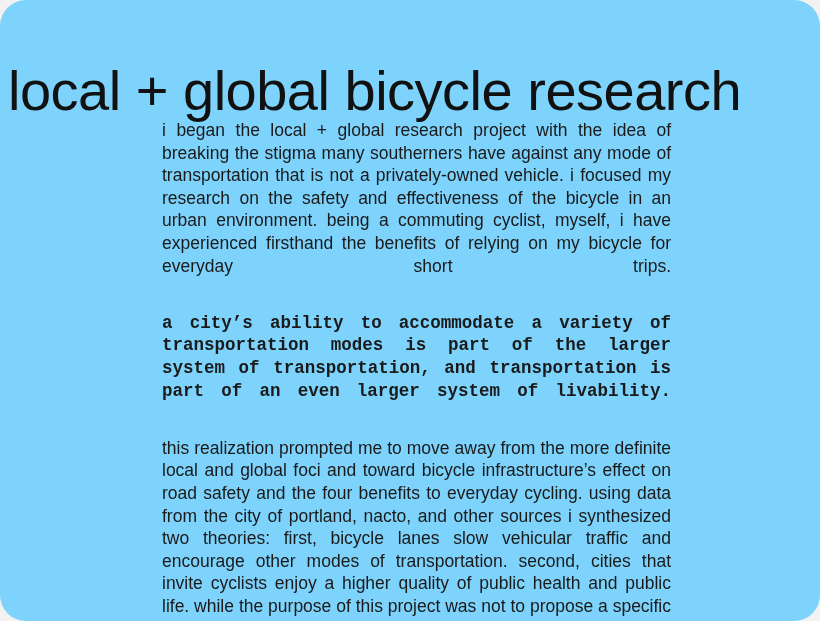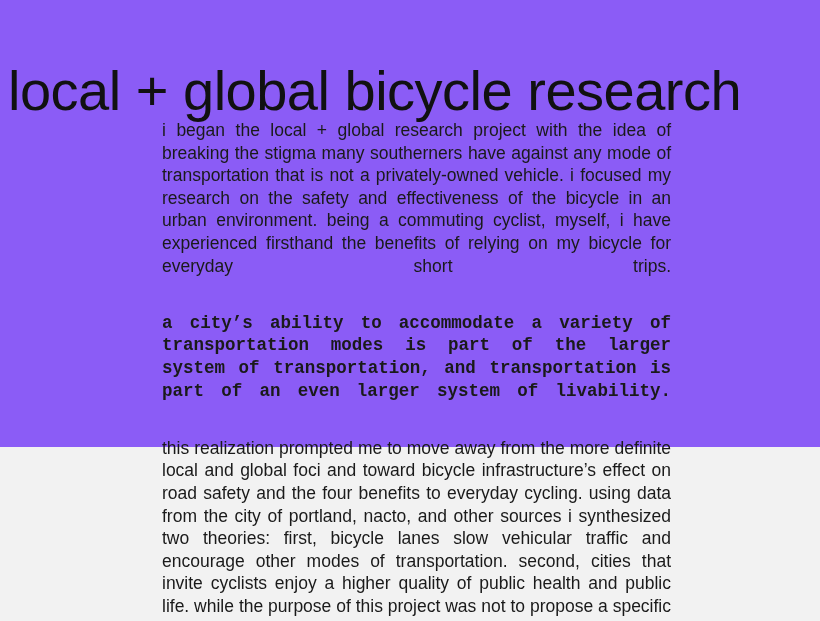--- a/index.html
+++ b/index.html
@@ -10,23 +10,24 @@
     width: 820px;
     height: 621px;
     background: #f2f2f2;
     font-family: "Liberation Sans", sans-serif;
     color: #1a1a1a;
     overflow: hidden;
   }
   .page {
     position: relative;
     width: 820px;
-    height: 447px;
-    background: #8b5cf6;
+    height: 621px;
+    background: #7dd3fc;
     box-sizing: border-box;
+    border-radius: 26px;
   }
   .title {
     position: absolute;
     left: 8px;
     top: 22px;
     width: 812px;
     font-size: 56px;
     line-height: 62px;
     font-weight: 400;
     letter-spacing: -0.5px;

